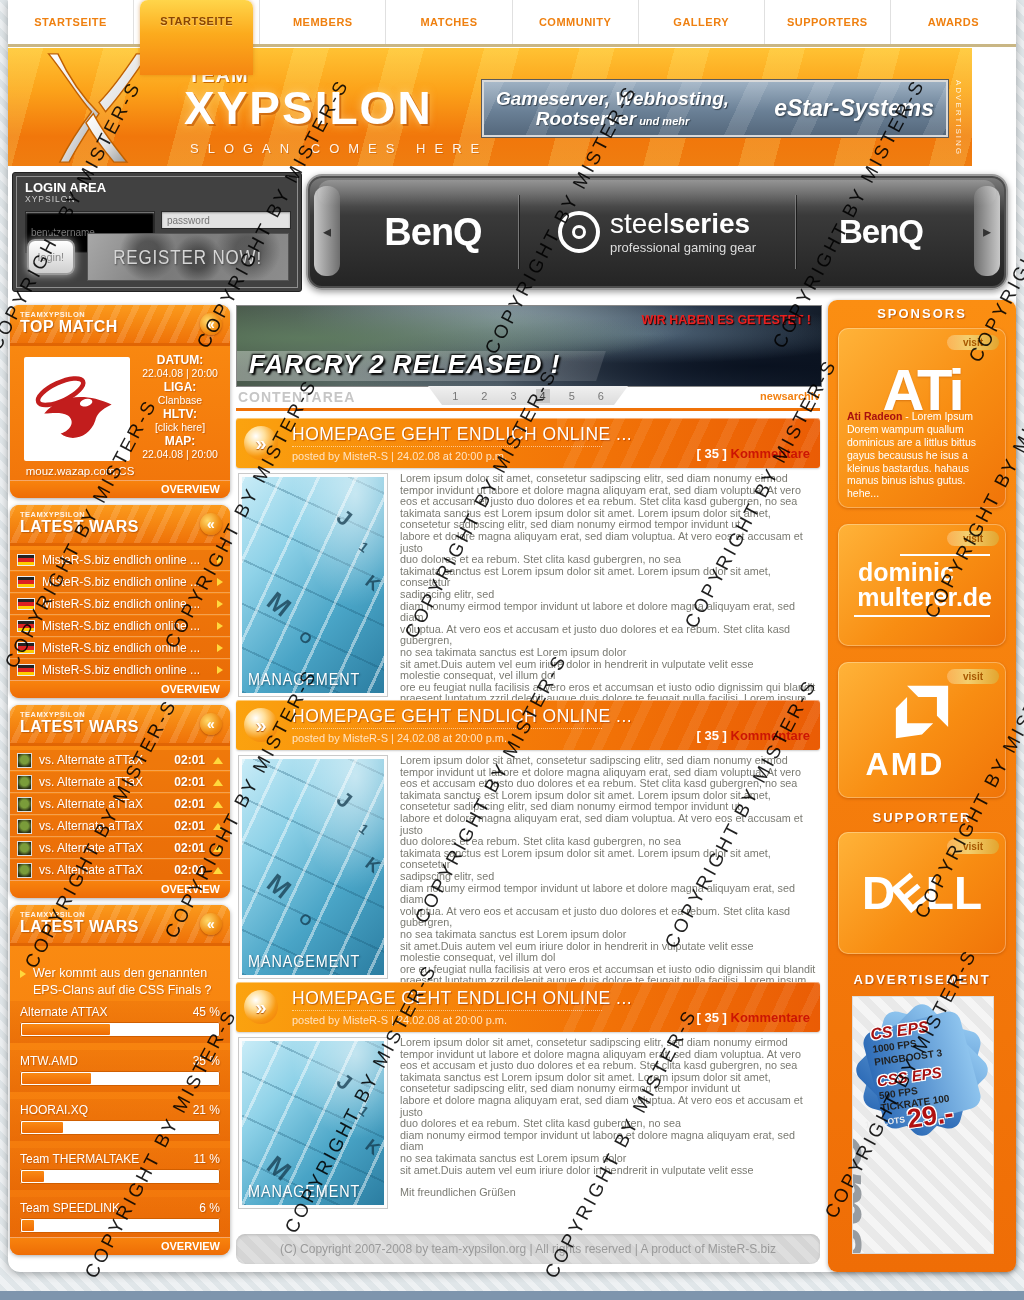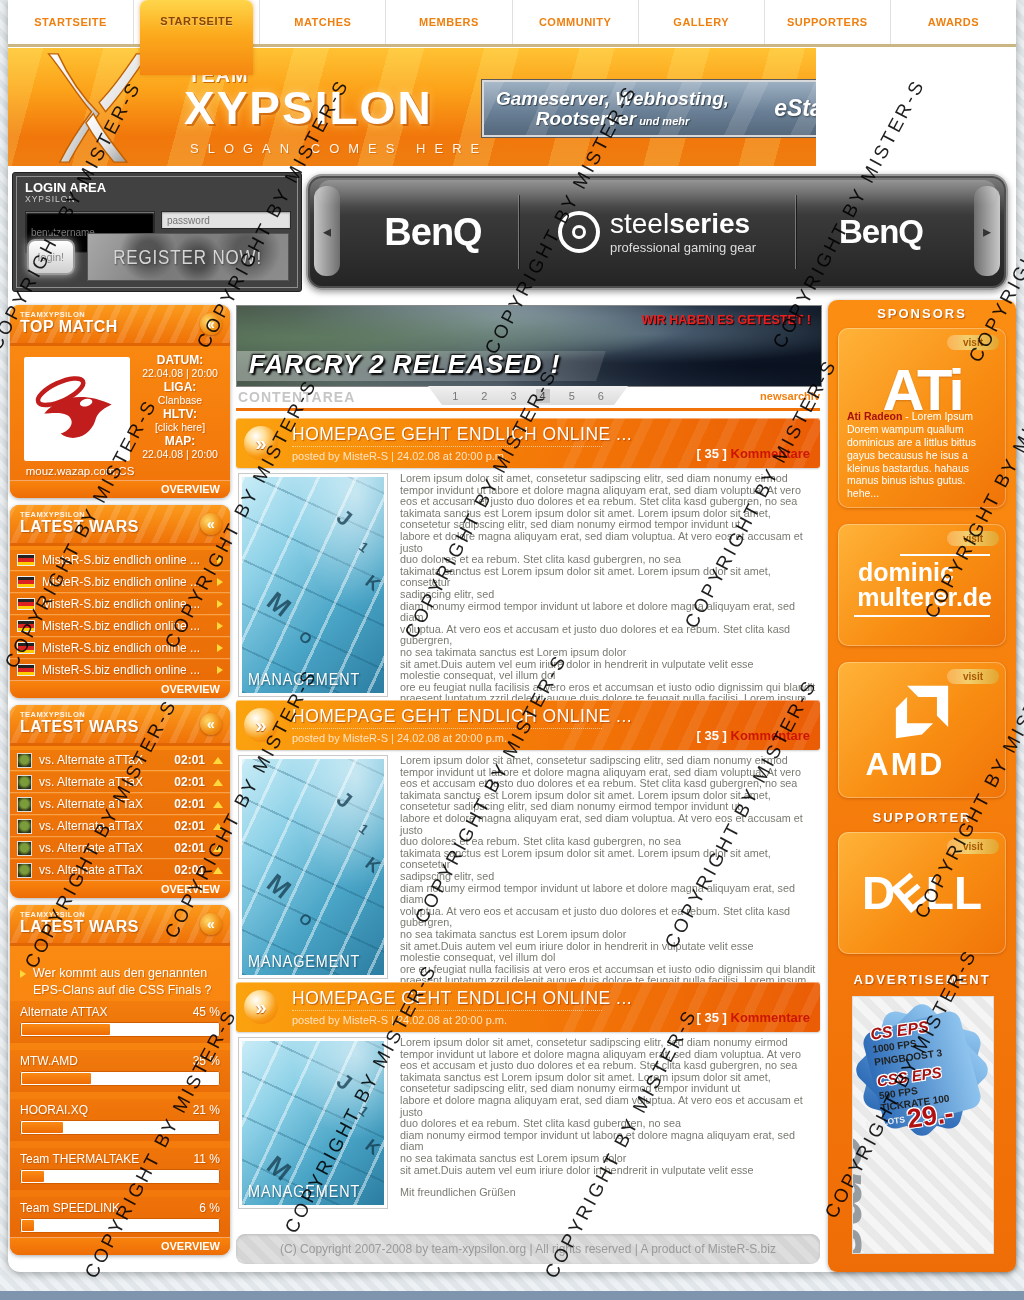--- a/index.html
+++ b/index.html
@@ -18,21 +18,21 @@
   .nav-cell{flex:1;position:relative;display:flex;align-items:center;justify-content:center;
     color:#ef8010;font-weight:bold;font-size:11px;letter-spacing:.5px;border-right:1px solid #e0e0e0;cursor:pointer;}
   .nav-cell:last-child{border-right:none;}
   .tab-active{position:absolute;left:6px;right:6px;top:0;height:60px;z-index:5;
     background:linear-gradient(180deg,#ffd54a 0%,#fcab1d 45%,#f58711 100%);
     border-radius:8px 8px 0 0;display:flex;align-items:flex-start;justify-content:center;padding-top:15px;
     color:#8a4500;font-weight:bold;font-size:11px;text-shadow:0 1px 0 rgba(255,255,255,.35);
     box-shadow:0 0 4px rgba(200,110,0,.5);}
   .nav-underline{position:absolute;left:0;top:44px;width:1008px;height:3px;background:#c9b684;}
   
-  .header{position:absolute;left:0;top:48px;width:808px;height:118px;overflow:hidden;z-index:1;
+  .header{position:absolute;left:0;top:48px;width:964px;height:118px;overflow:hidden;z-index:1;
     background:linear-gradient(180deg,#ffc233 0%,#fca31a 35%,#f1770b 75%,#ef7d10 100%);}
   .header::before{content:"";position:absolute;inset:0;
     background:repeating-linear-gradient(105deg,rgba(255,255,150,.18) 0 34px,transparent 34px 92px);}
   .xlogo{position:absolute;left:16px;top:4px;width:150px;height:112px;}
   .team-label{position:absolute;left:180px;top:16px;font-size:20px;font-weight:bold;color:#fff;
     text-shadow:1px 1px 0 #c96a00;letter-spacing:1px;}
   .team-name{position:absolute;left:176px;top:33px;font-size:46px;font-weight:bold;color:#fff;letter-spacing:2px;
     text-shadow:2px 2px 0 rgba(190,85,0,.65),0 0 8px rgba(255,240,180,.5);}
   .slogan{position:absolute;left:182px;top:93px;font-size:13px;color:#fff;letter-spacing:9px;opacity:.92;
     text-shadow:1px 1px 0 rgba(190,85,0,.5);}
@@ -272,24 +272,24 @@
   <div class="nav">
     <div class="nav-cell">
         <span>STARTSEITE</span>
       </div>
     <div class="nav-cell">
       <div class="tab-active">
           <span>STARTSEITE</span>
         </div>
     </div>
     <div class="nav-cell">
+        <span>MEMBERS</span>
+      </div>
+    <div class="nav-cell">
         <span>MATCHES</span>
-      </div>
-    <div class="nav-cell">
-        <span>MEMBERS</span>
       </div>
     <div class="nav-cell">
         <span>COMMUNITY</span>
       </div>
     <div class="nav-cell">
         <span>GALLERY</span>
       </div>
     <div class="nav-cell">
         <span>SUPPORTERS</span>
       </div>

